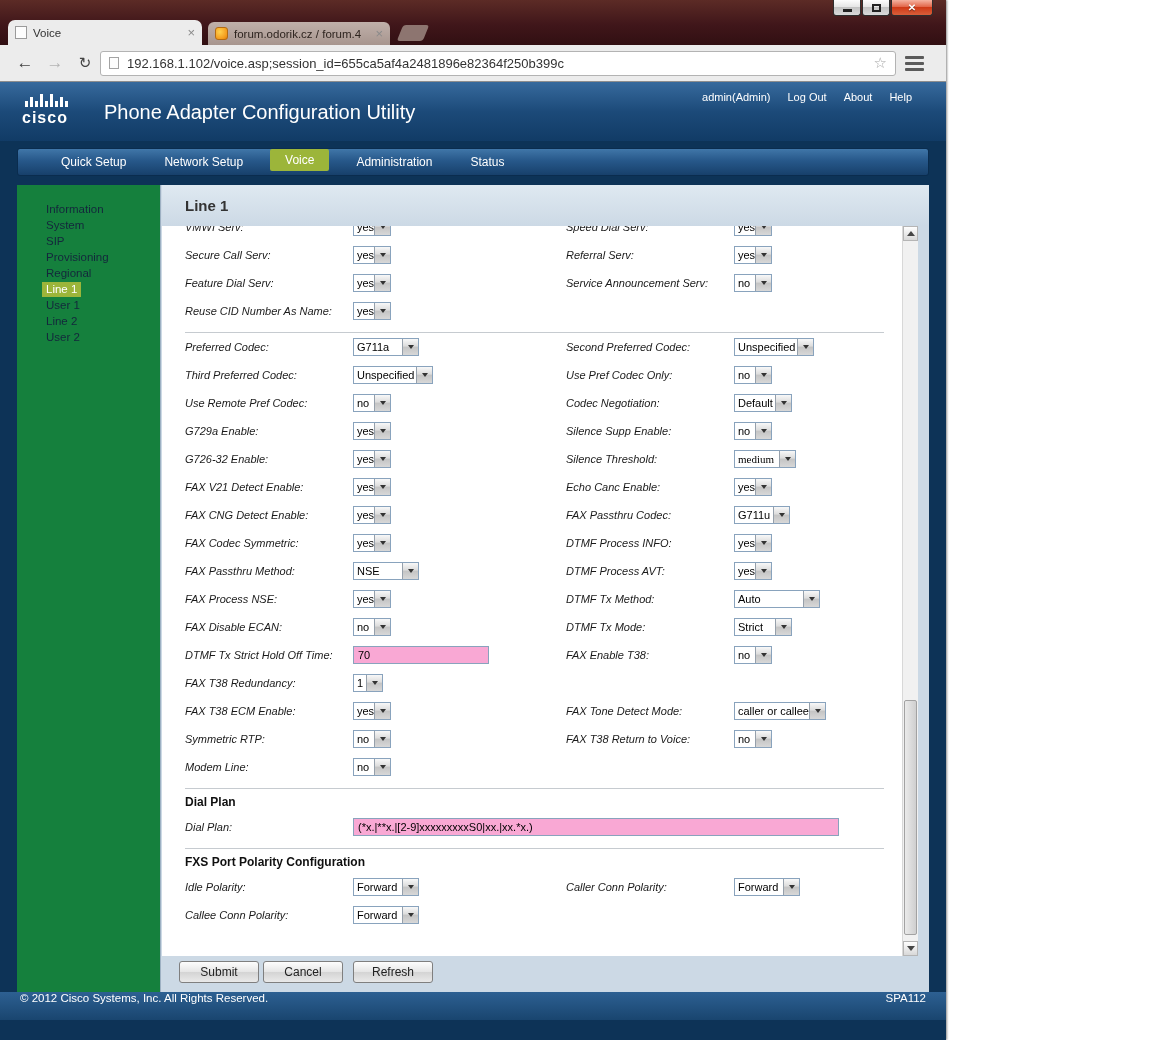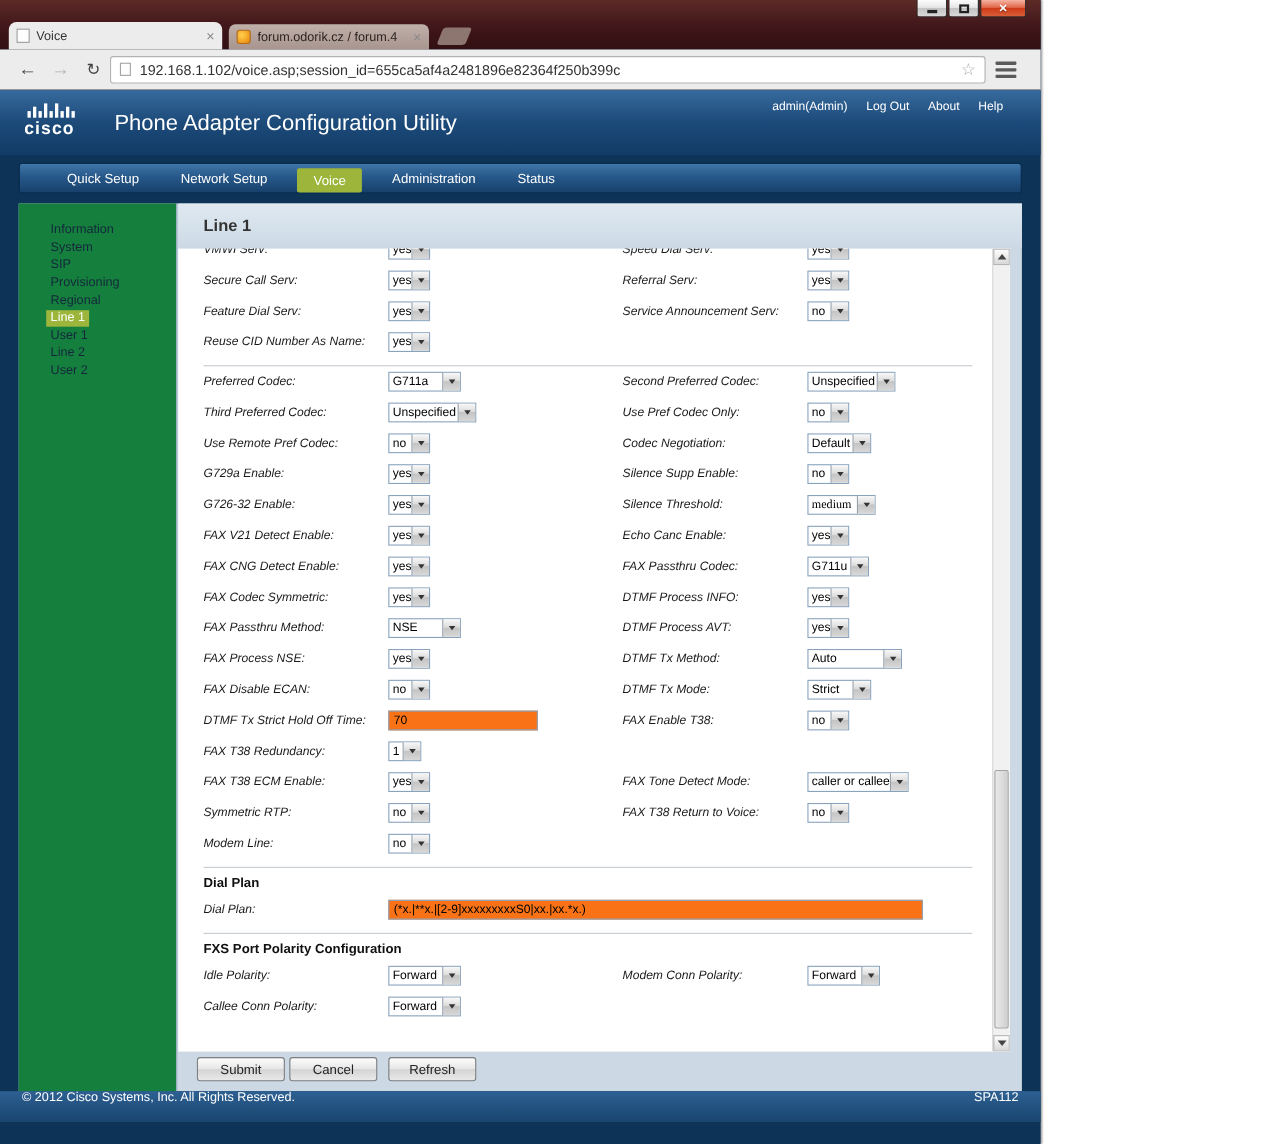--- a/index.html
+++ b/index.html
@@ -58,21 +58,21 @@
   .bars span:nth-child(4){height:13px}.bars span:nth-child(5){height:6px}.bars span:nth-child(6){height:13px}
   .bars span:nth-child(7){height:6px}.bars span:nth-child(8){height:10px}.bars span:nth-child(9){height:6px}
   .brand { color:#fff; font-size:16px; font-weight:bold; letter-spacing:1px; margin-top:2px; }
   .apptitle { position:absolute; left:104px; top:19px; font-size:20px; color:#fff; }
   .hlinks { position:absolute; right:34px; top:9px; display:flex; gap:17px; font-size:11px; color:#fff; }
   .hlink { cursor:pointer; }
 
   
   .navwrap { position:absolute; left:17px; top:148px; width:912px; height:28px; border-radius:3px;
              border:1px solid #0a2c4e; background:linear-gradient(180deg,#4076a8 0%,#27588a 45%,#17406b 100%);
-             display:flex; align-items:flex-end; padding-left:24px; }
+             display:flex; align-items:flex-start; padding-left:24px; }
   .nav-item { color:#fff; font-size:12px; padding:0 19px; line-height:26px; cursor:pointer; white-space:nowrap; }
   .nav-item.active { background:#9cb53a; line-height:22px; height:22px; border-radius:2px; padding:0 15px; margin:0 8px; }
 
   
   .content { position:absolute; left:17px; top:185px; width:912px; height:807px; background:#ccd9e5; }
   .sidebar { position:absolute; left:0; top:0; width:144px; height:807px; background:#15803d;
              border-right:1px solid #9db0c2; padding-top:17px; font-size:11.5px; }
   .side-item { width:max-content; padding:1px 4px; margin:0 0 1px 25px; color:#14273c; line-height:13px; cursor:pointer; }
   .side-item.active { background:#9cb53a; color:#fff; }
 
@@ -89,21 +89,21 @@
   .fcell { display:flex; align-items:center; width:381px; flex:none; }
   .fcell.second, .fcell.span2 { width:auto; flex:1; }
   .flabel { width:168px; flex:none; font-size:11px; color:#1a1a1a; padding-right:4px; white-space:nowrap;font-style:italic; }
 
   .sel { display:inline-flex; height:18px; border:1px solid #89a3bd; background:#fff; align-items:stretch; cursor:default; flex:none; }
   .sval { font-size:11px; padding:2px 3px; color:#000; flex:1; white-space:nowrap; overflow:hidden; }
   .sbtn { width:16px; flex:none; border-left:1px solid #96a0ab;
           background:linear-gradient(#f8f8f8,#dcdcdc 45%,#c4c4c4 50%,#d8d8d8);
           display:flex; align-items:center; justify-content:center; }
   .sbtn::after { content:""; border-left:3.5px solid transparent; border-right:3.5px solid transparent; border-top:4.5px solid #333; }
-  .tin { height:18px; border:1px solid #89a3bd; font-size:11px; padding:1px 4px; color:#000; background:#f97316; font-family:inherit; flex:none; }
+  .tin { height:18px; border:1px solid #89a3bd; font-size:11px; padding:1px 4px; color:#000; background:#f9a8d4; font-family:inherit; flex:none; }
 
   
   .vscroll { position:absolute; right:0; top:0; width:16px; height:730px; background:#f1f1f1; border-left:1px solid #d8d8d8; }
   .varrow { position:absolute; left:0; width:15px; height:15px; background:linear-gradient(#fefefe,#d8d8d8);
             border:1px solid #b5b5b5; display:flex; align-items:center; justify-content:center; cursor:pointer; }
   .varrow.up { top:0; } .varrow.down { bottom:0; }
   .varrow.up::after { content:""; border-left:4px solid transparent; border-right:4px solid transparent; border-bottom:5px solid #454545; }
   .varrow.down::after { content:""; border-left:4px solid transparent; border-right:4px solid transparent; border-top:5px solid #454545; }
   .vthumb { position:absolute; left:1px; top:474px; width:13px; height:235px; border:1px solid #a2a2a2; border-radius:2px;
             background:linear-gradient(90deg,#eaeaea,#cfcfcf); cursor:pointer; }
@@ -530,21 +530,21 @@
                 <div class="fsec-title">FXS Port Polarity Configuration</div>
                 <div class="frow">
                   <div class="fcell">
                     <span class="flabel">Idle Polarity:</span>
                     <span class="sel" style="width: 66px;">
                       <span class="sval">Forward</span>
                       <span class="sbtn"></span>
                     </span>
                   </div>
                   <div class="fcell second">
-                    <span class="flabel">Modem Conn Polarity:</span>
+                    <span class="flabel">Caller Conn Polarity:</span>
                     <span class="sel" style="width: 66px;">
                       <span class="sval">Forward</span>
                       <span class="sbtn"></span>
                     </span>
                   </div>
                 </div>
                 <div class="frow">
                   <div class="fcell">
                     <span class="flabel">Callee Conn Polarity:</span>
                     <span class="sel" style="width: 66px;">

